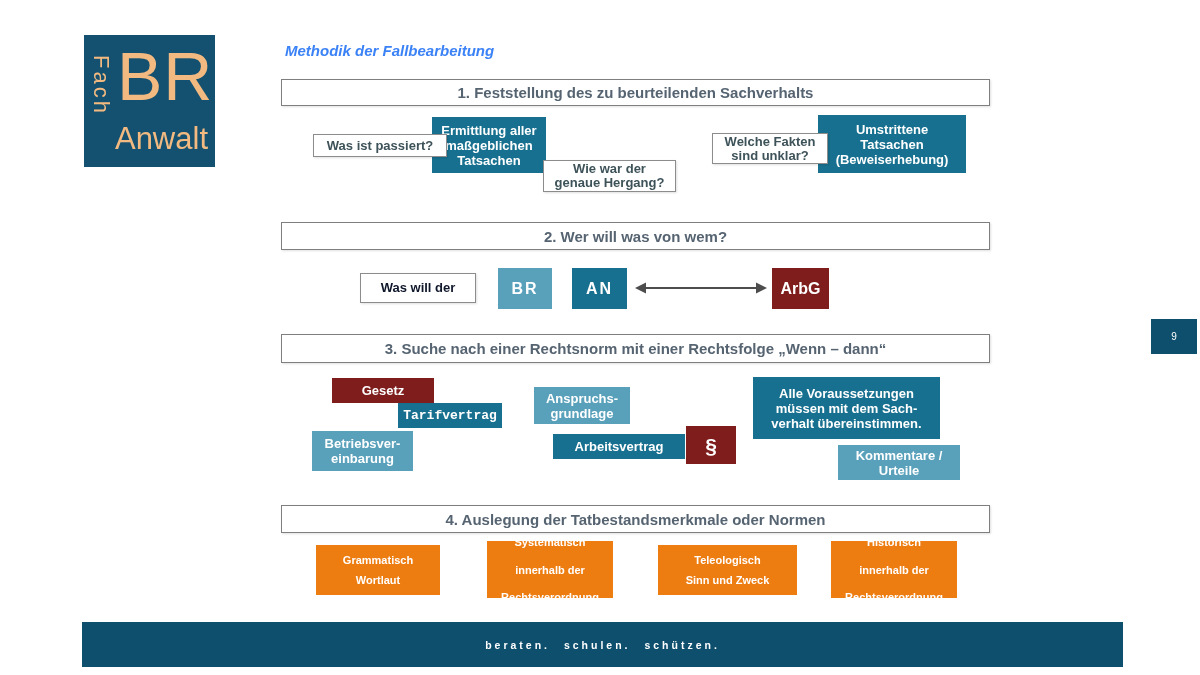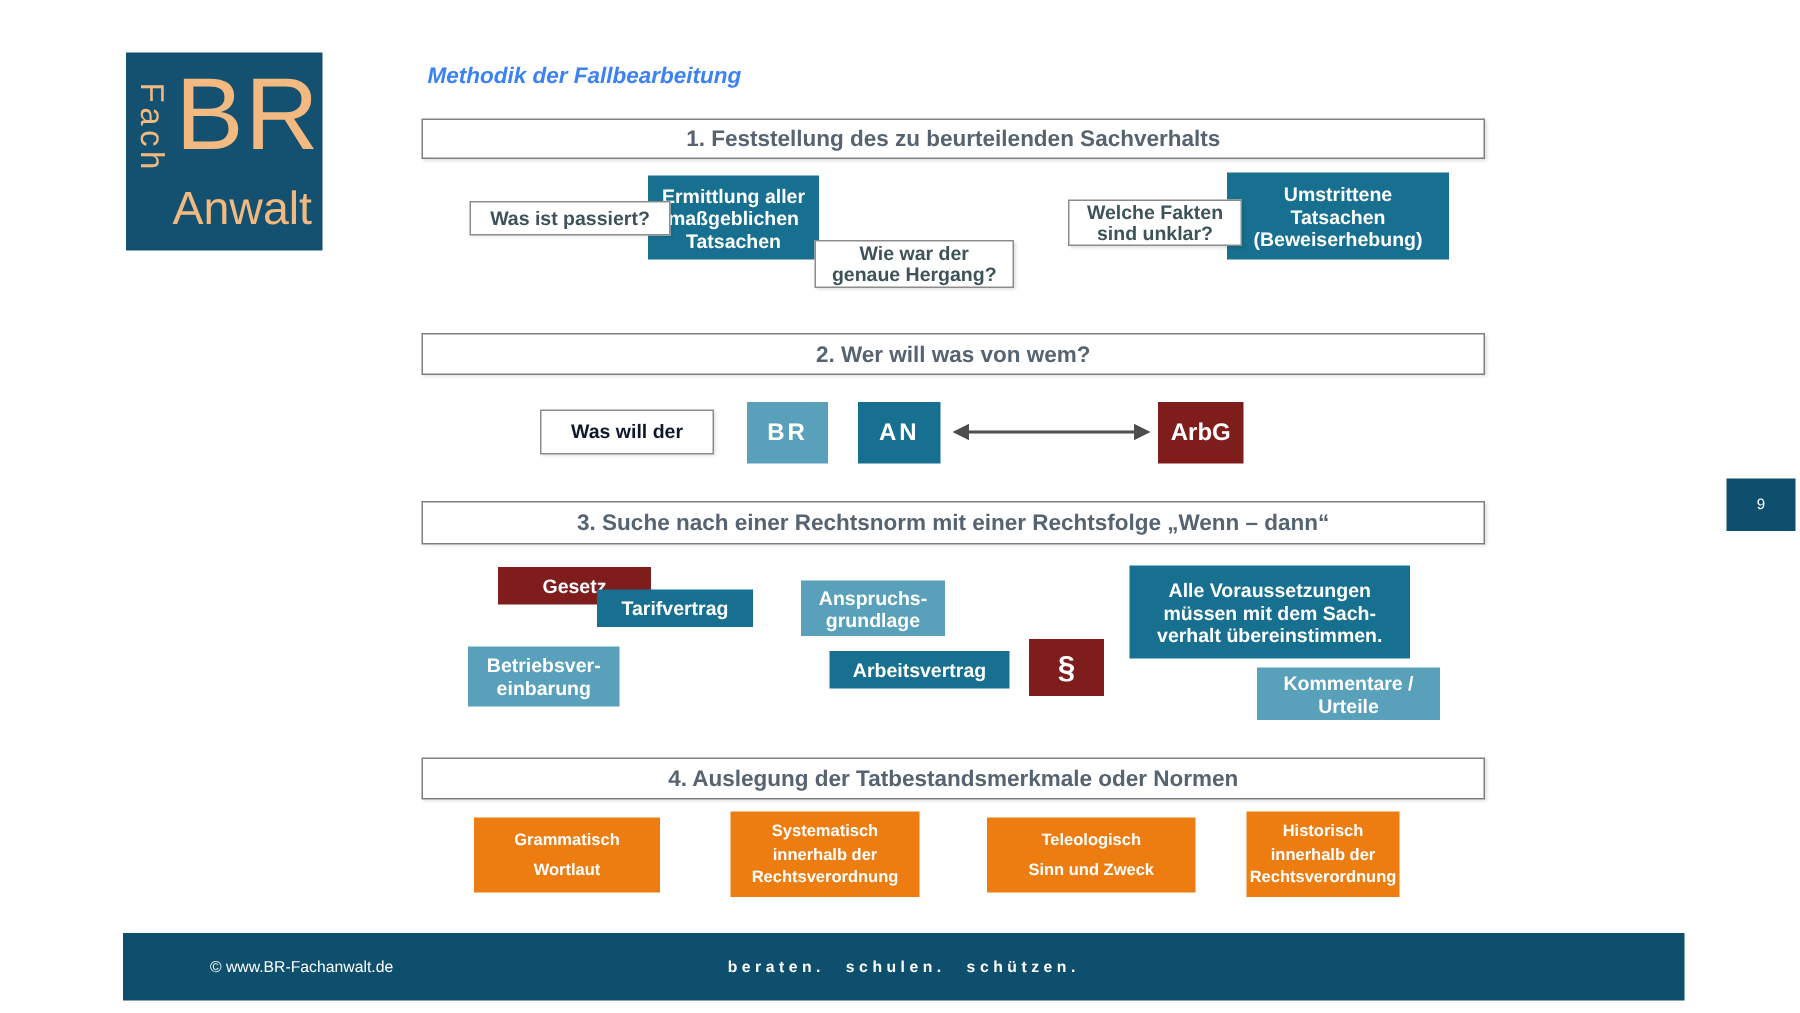--- a/index.html
+++ b/index.html
@@ -59,21 +59,21 @@
   .lblue{background:#59a0bb;}
   .red{background:#7f1d1d;}
   .orange{background:#ee7d11;}
 
   .actor{font-size:16px;letter-spacing:2px;}
   .para{font-size:21px;}
 
   .orange .obox-title{font-size:11px;line-height:15px;}
   .orange .obox-sub{font-size:11px;line-height:13px;}
   .gap6{gap:6px;}
-  .gap2{gap:2px;}
+  .gap2{gap:14px;}
 
   
   .footer{background:#0e4f6e;}
   .footer .copyright{
     position:absolute;left:58px;top:0;height:100%;
     display:flex;align-items:center;color:#ffffff;font-size:10.5px;
   }
   .footer .motto{
     position:absolute;left:0;width:100%;top:0;height:100%;
     display:flex;align-items:center;justify-content:center;
@@ -127,30 +127,30 @@
 <svg class="abs" style="left:634px;top:280px;" width="134" height="16" viewBox="0 0 134 16">
   <line x1="10" y1="8" x2="124" y2="8" stroke="#4d4d4d" stroke-width="2"></line>
   <polygon points="1,8 12,2.5 12,13.5" fill="#4d4d4d"></polygon>
   <polygon points="133,8 122,2.5 122,13.5" fill="#4d4d4d"></polygon>
 </svg>
 <div class="abs cbox red actor" style="left:772px;top:268px;width:57px;height:41px;letter-spacing:0;">ArbG</div>
 
 <div class="abs sec-header" style="left:281px;top:334px;width:709px;height:29px;">3. Suche nach einer Rechtsnorm mit einer Rechtsfolge „Wenn – dann“</div>
 
 <div class="abs cbox red" style="left:332px;top:378px;width:102px;height:25px;">Gesetz</div>
-<div class="abs cbox teal" style="left:398px;top:393px;width:104px;height:25px;">Tarifvertrag</div>
+<div class="abs cbox teal" style="left:398px;top:403px;width:104px;height:25px;font-family:Liberation Mono, monospace;">Tarifvertrag</div>
 <div class="abs cbox lblue" style="left:312px;top:431px;width:101px;height:40px;">
   <div>Betriebsver-</div>
   <div>einbarung</div>
 </div>
 <div class="abs cbox lblue" style="left:534px;top:387px;width:96px;height:37px;">
   <div>Anspruchs-</div>
   <div>grundlage</div>
 </div>
-<div class="abs cbox teal" style="left:553px;top:434px;width:120px;height:25px;text-align:center;">Arbeitsvertrag</div>
+<div class="abs cbox teal" style="left:553px;top:434px;width:132px;height:25px;text-align:center;">Arbeitsvertrag</div>
 <div class="abs cbox red para" style="left:686px;top:426px;width:50px;height:38px;">§</div>
 <div class="abs cbox teal" style="left:753px;top:377px;width:187px;height:62px;">
   <div>Alle Voraussetzungen</div>
   <div>müssen mit dem Sach-</div>
   <div>verhalt übereinstimmen.</div>
 </div>
 <div class="abs cbox lblue" style="left:838px;top:445px;width:122px;height:35px;">
   <div>Kommentare /</div>
   <div>Urteile</div>
 </div>
@@ -163,24 +163,23 @@
 </div>
 <div class="abs cbox orange gap2" style="left:487px;top:541px;width:126px;height:57px;">
   <div class="obox-title">Systematisch</div>
   <div class="obox-sub">innerhalb der</div>
   <div class="obox-sub">Rechtsverordnung</div>
 </div>
 <div class="abs cbox orange gap6" style="left:658px;top:545px;width:139px;height:50px;">
   <div class="obox-title">Teleologisch</div>
   <div class="obox-sub">Sinn und Zweck</div>
 </div>
-<div class="abs cbox orange gap2" style="left:831px;top:541px;width:102px;height:57px;">
+<div class="abs cbox orange gap2" style="left:831px;top:541px;width:126px;height:57px;">
   <div class="obox-title">Historisch</div>
   <div class="obox-sub">innerhalb der</div>
   <div class="obox-sub">Rechtsverordnung</div>
 </div>
 
 <div class="abs footer" style="left:82px;top:622px;width:1041px;height:45px;">
-  <div class="copyright">© www.BR-Fachanwalt.de</div>
   <div class="motto">beraten.  schulen.  schützen.</div>
 </div>
 
 <div class="abs page-tab" style="left:1151px;top:319px;width:46px;height:35px;">9</div>
 
 </body></html>

